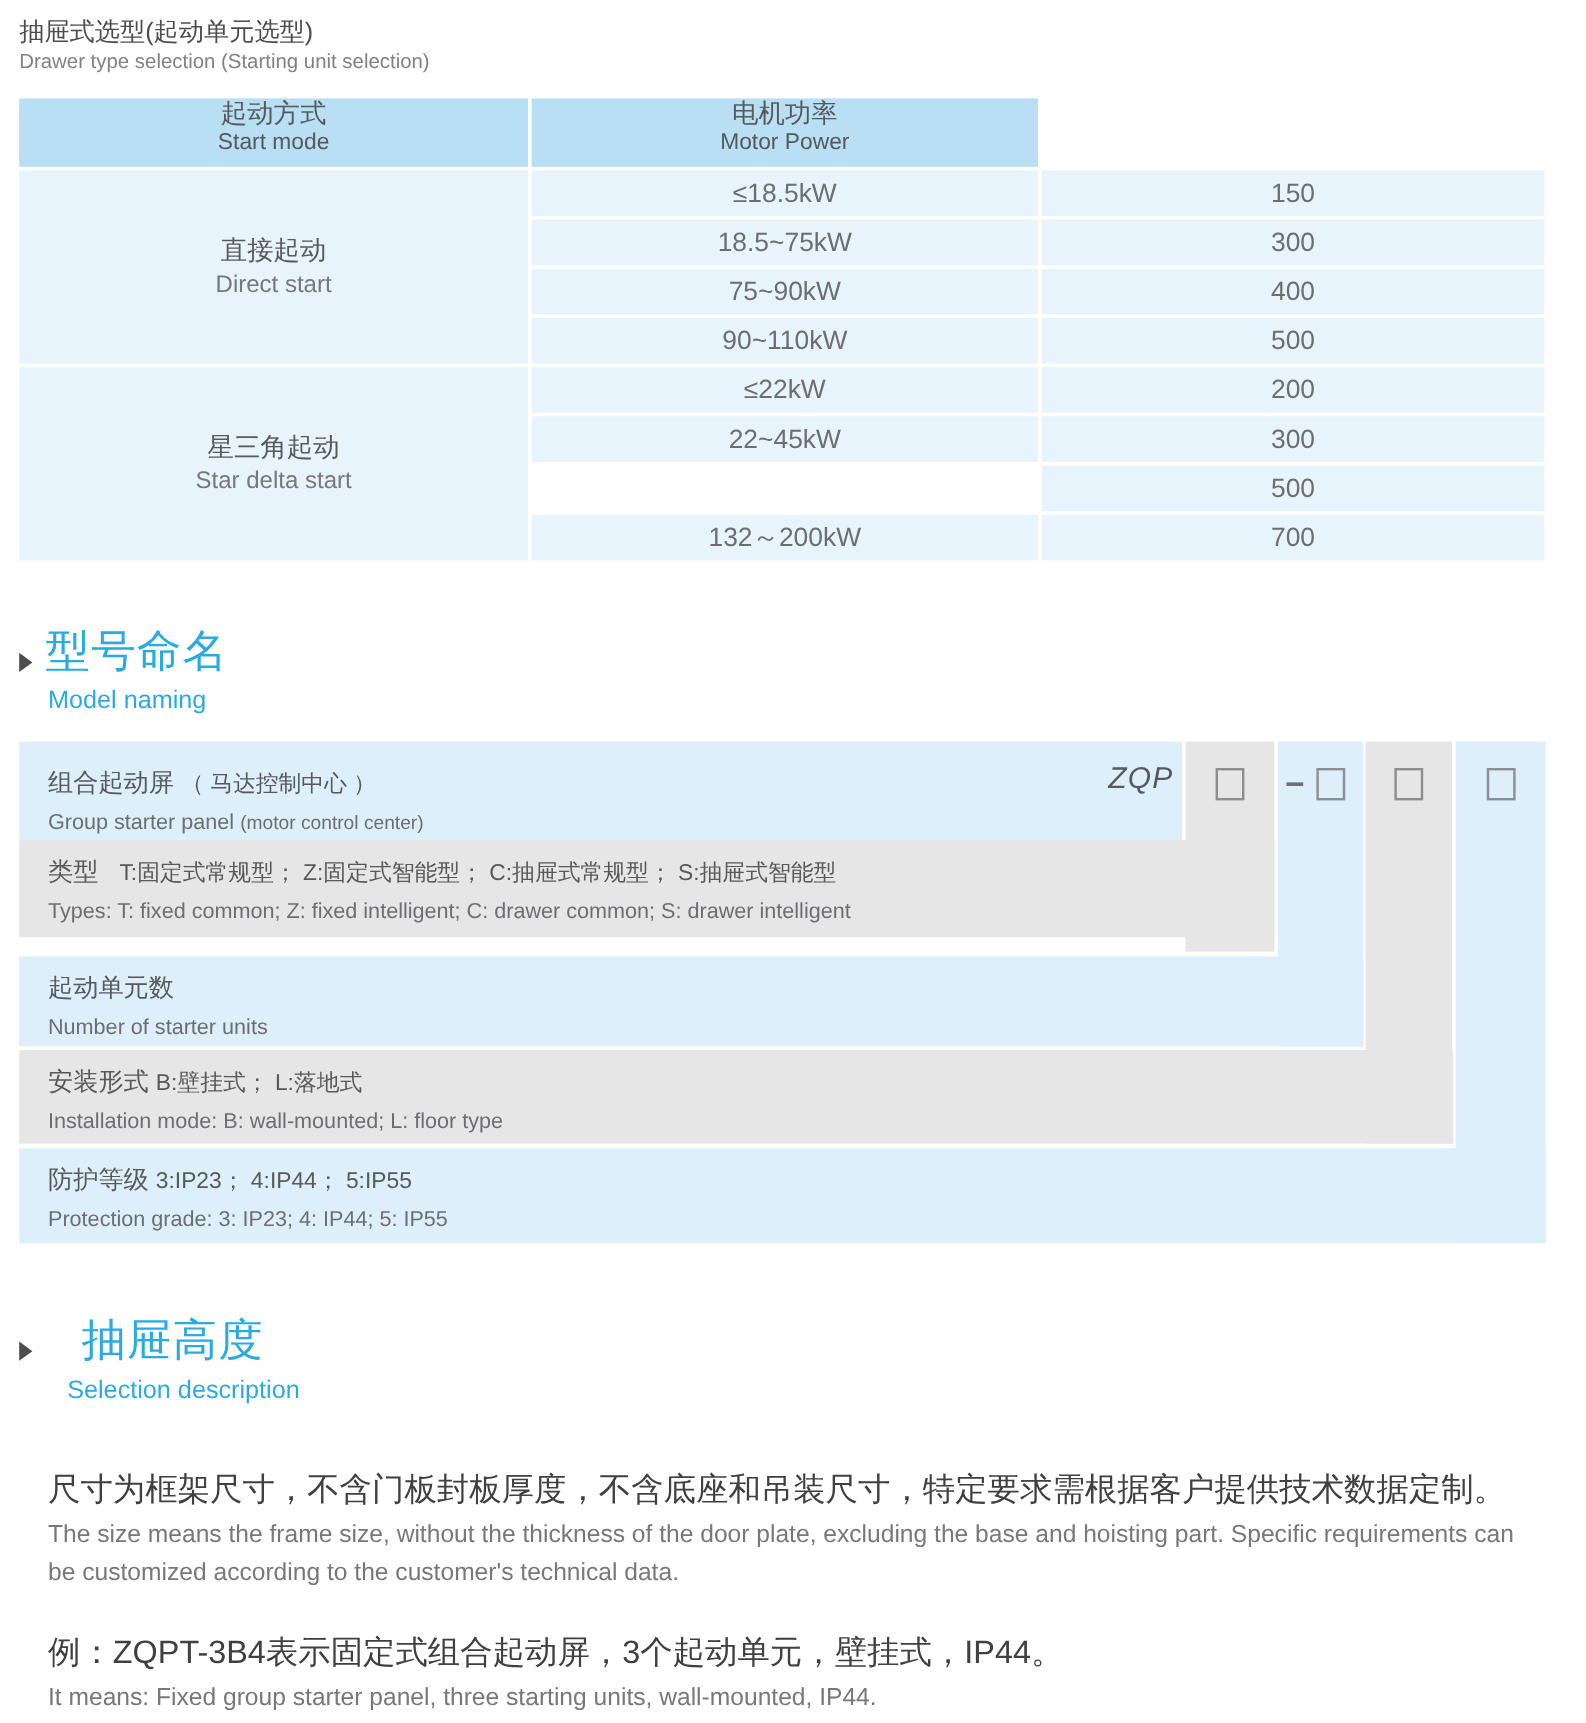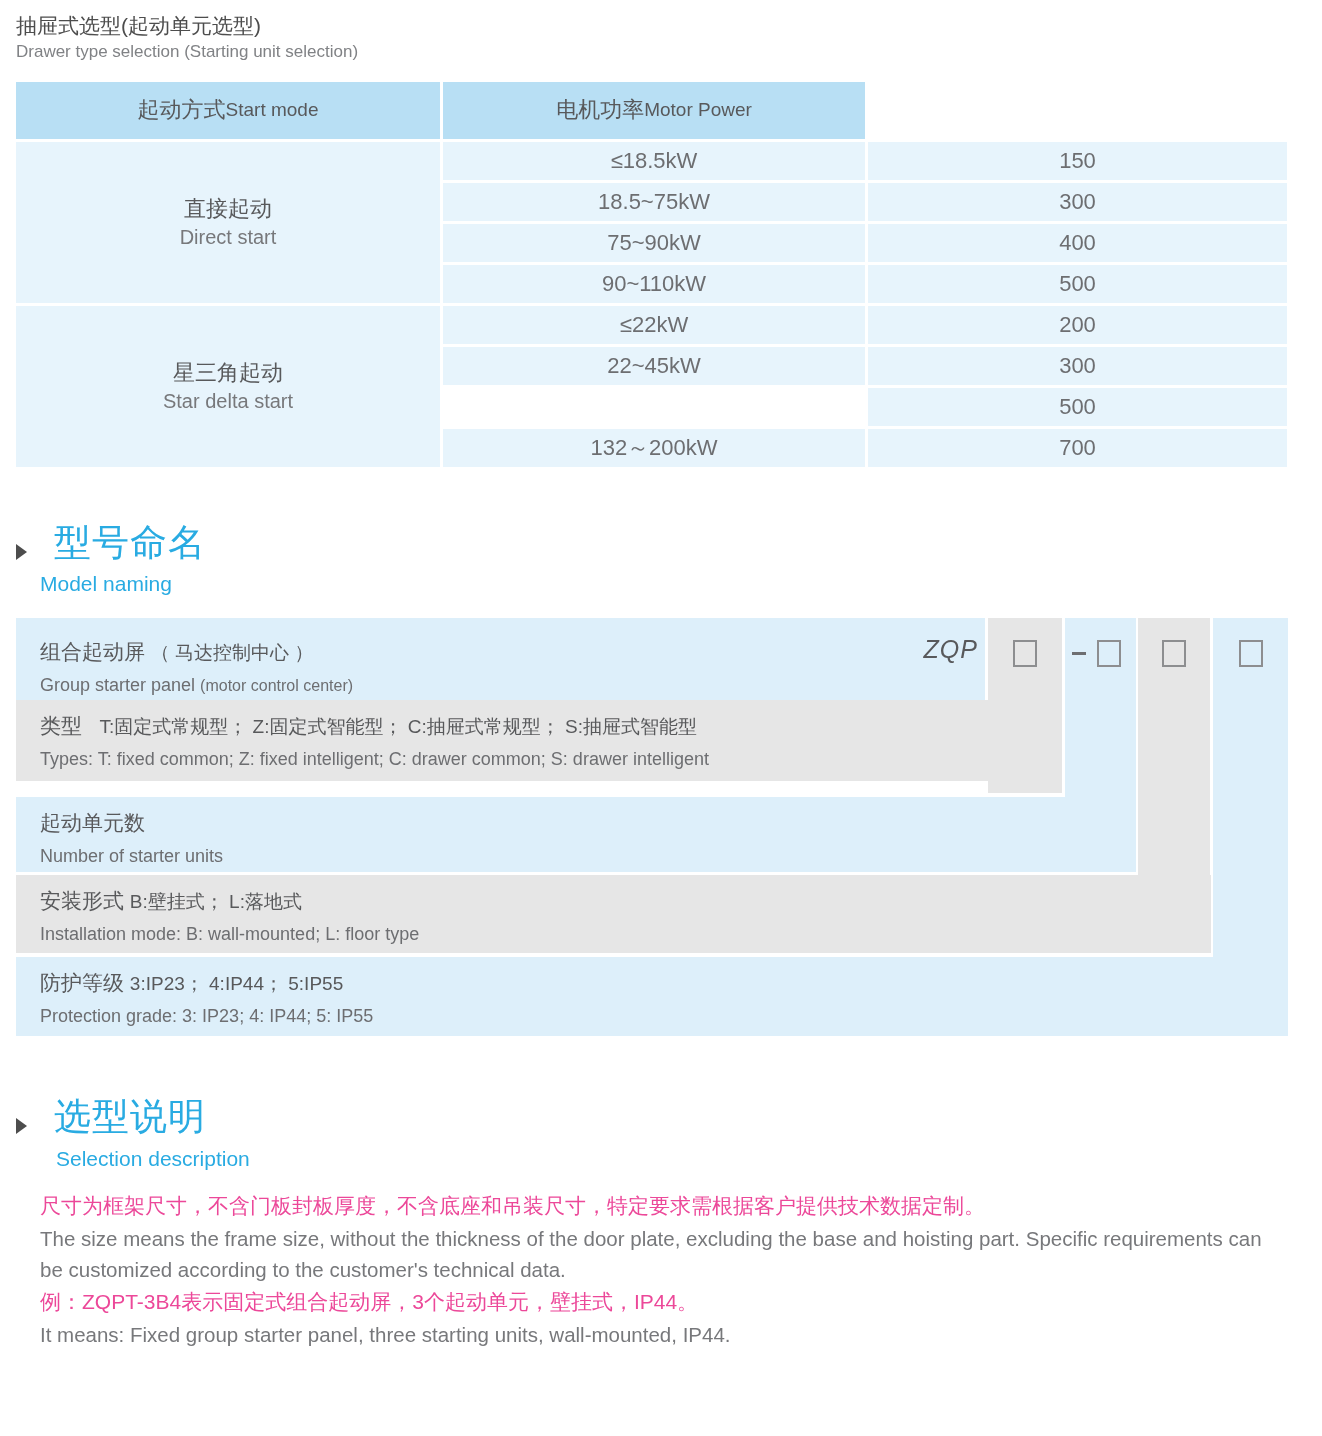--- a/index.html
+++ b/index.html
@@ -22,36 +22,36 @@
   .top-subtitle{position:absolute;left:16px;top:42px;font-size:17px;color:var(--text-light);}
 
   
   .sel-table{
     position:absolute;left:16px;top:82px;width:1271px;
     display:grid;
     grid-template-columns:424px 422px 419px;
     grid-template-rows:57px repeat(8,38px);
     gap:3px;background:#fff;
   }
-  .th{background:var(--table-header-bg);display:flex;flex-direction:row;align-items:center;justify-content:center;line-height:1.2;}
+  .th{background:var(--table-header-bg);display:flex;flex-direction:column;align-items:center;justify-content:flex-start;line-height:1.2;}
   .th-cn{font-size:22px;color:var(--text-dark);}
   .th-en{font-size:19px;color:var(--text-dark);}
   .td{background:var(--table-cell-bg);display:flex;align-items:center;justify-content:center;font-size:22px;color:var(--text-mid);}
   .mode{flex-direction:column;line-height:1.35;}
   .modeA{grid-column:1;grid-row:2/6;}
   .modeB{grid-column:1;grid-row:6/10;}
   .mode-cn{font-size:22px;color:var(--text-dark);}
   .mode-en{font-size:20px;color:#77787b;}
   .colP{grid-column:2;}
   .colH{grid-column:3;}
 
   
   .sec{position:absolute;left:16px;}
   .tri{position:absolute;left:0;width:0;height:0;border-left:11px solid #4d4d4d;border-top:8px solid transparent;border-bottom:8px solid transparent;}
-  .sec-cn{display:block;margin-left:38px;font-size:37px;color:var(--accent-cyan);letter-spacing:1px;}
+  .sec-cn{display:block;margin-left:22px;font-size:37px;color:var(--accent-cyan);letter-spacing:1px;text-align:center;}
   .sec-en{display:block;font-size:21px;color:var(--accent-cyan);}
   .sec1{top:518px;}
   .sec1 .tri{top:26px;}
   .sec1 .sec-en{margin-left:24px;margin-top:4px;}
   .sec2{top:1092px;}
   .sec2 .tri{top:26px;}
   .sec2 .sec-en{margin-left:40px;margin-top:5px;}
 
   
   .diagram{position:absolute;left:16px;top:618px;width:1272px;height:418px;}
@@ -75,21 +75,21 @@
   .drow4{top:257px;width:1195px;height:78px;}
   .drow5{top:339px;width:1272px;height:79px;}
   .d-cn{font-size:21px;color:var(--text-dark);white-space:nowrap;}
   .d-cn .d-detail{font-size:19px;}
   .d-en{margin-top:9px;font-size:18px;color:var(--text-mid);white-space:nowrap;}
   .d-en .d-detail{font-size:16px;}
   .zqp{position:absolute;top:17px;right:7px;font-size:25px;color:var(--text-dark);letter-spacing:1px;font-style:italic;}
 
   
   .desc{position:absolute;left:40px;top:1190px;width:1250px;}
-  .p-cn{font-size:21px;color:#ec4899;line-height:1.55;}
+  .p-cn{font-size:27px;color:#404040;line-height:1.55;margin-top:31px;}
   .p-en{font-size:20.5px;color:#77787b;line-height:1.55;}
 </style>
 </head>
 <body>
 
 <div class="page">
 
   <div class="top-title">抽屉式选型(起动单元选型)</div>
   <div class="top-subtitle">Drawer type selection (Starting unit selection)</div>
 
@@ -187,21 +187,21 @@
       <div class="d-cn">
         <span>防护等级</span>
         <span class="d-detail">3:IP23； 4:IP44； 5:IP55</span>
       </div>
       <div class="d-en">Protection grade:  3: IP23; 4: IP44; 5: IP55</div>
     </div>
   </div>
 
   <div class="sec sec2">
     <span class="tri"></span>
-    <span class="sec-cn">选型说明</span>
+    <span class="sec-cn">抽屉高度</span>
     <span class="sec-en">Selection description</span>
   </div>
 
   <div class="desc">
     <div class="p-cn">尺寸为框架尺寸，不含门板封板厚度，不含底座和吊装尺寸，特定要求需根据客户提供技术数据定制。</div>
     <div class="p-en">The size means the frame size, without the thickness of the door plate, excluding the base and hoisting part. Specific requirements can be customized according to the customer's technical data.</div>
     <div class="p-cn">例：ZQPT-3B4表示固定式组合起动屏，3个起动单元，壁挂式，IP44。</div>
     <div class="p-en">It means: Fixed group starter panel, three starting units, wall-mounted, IP44.</div>
   </div>
 

